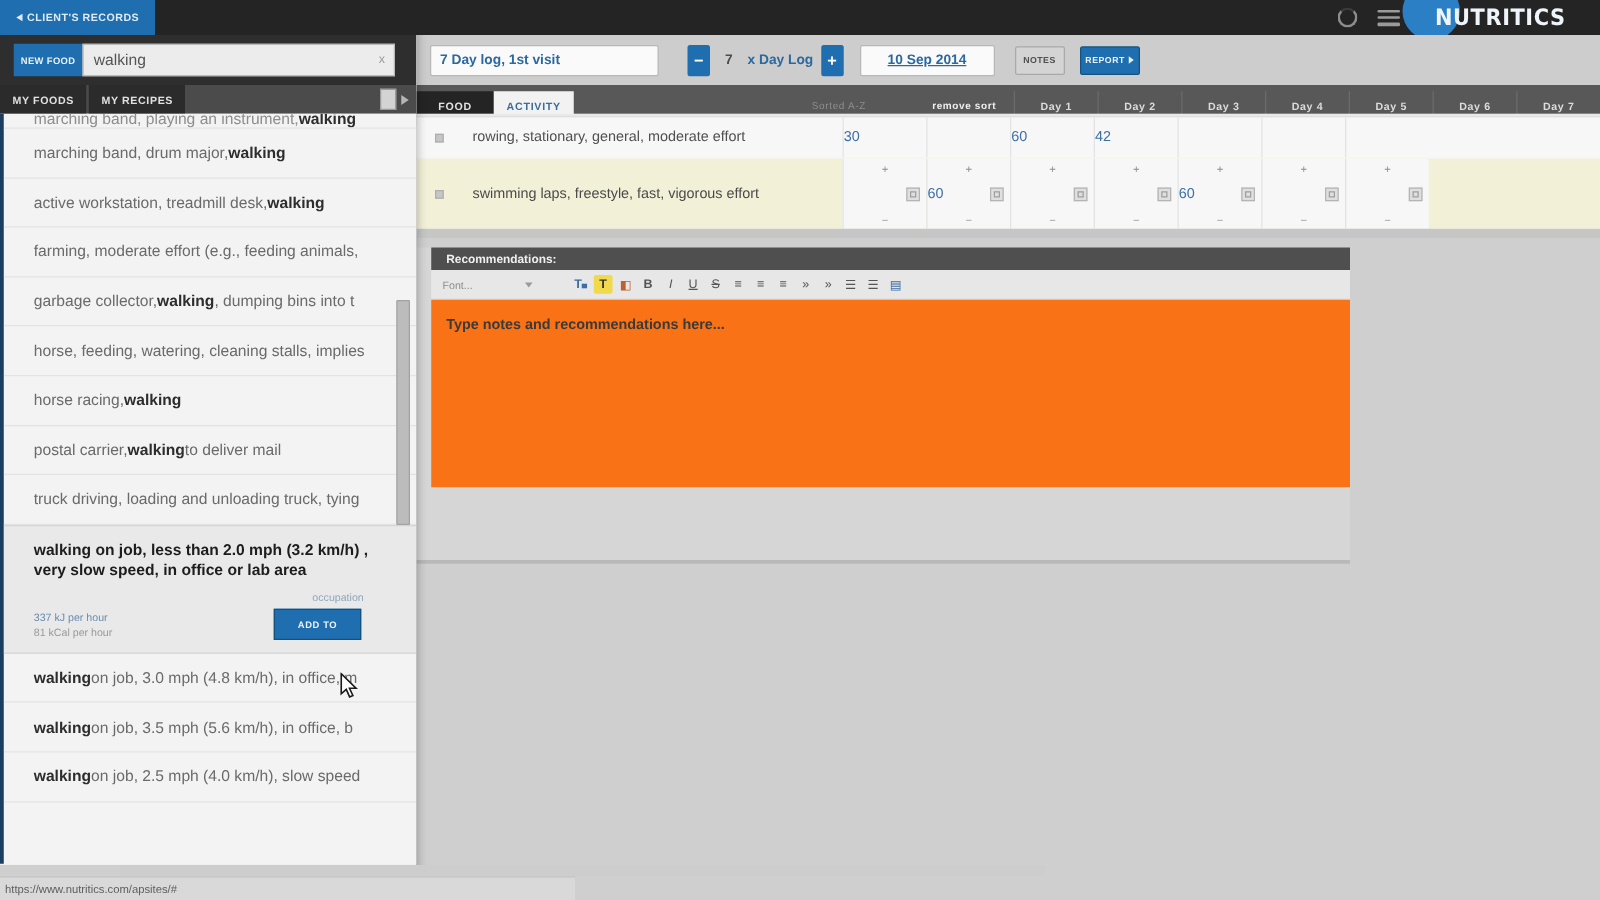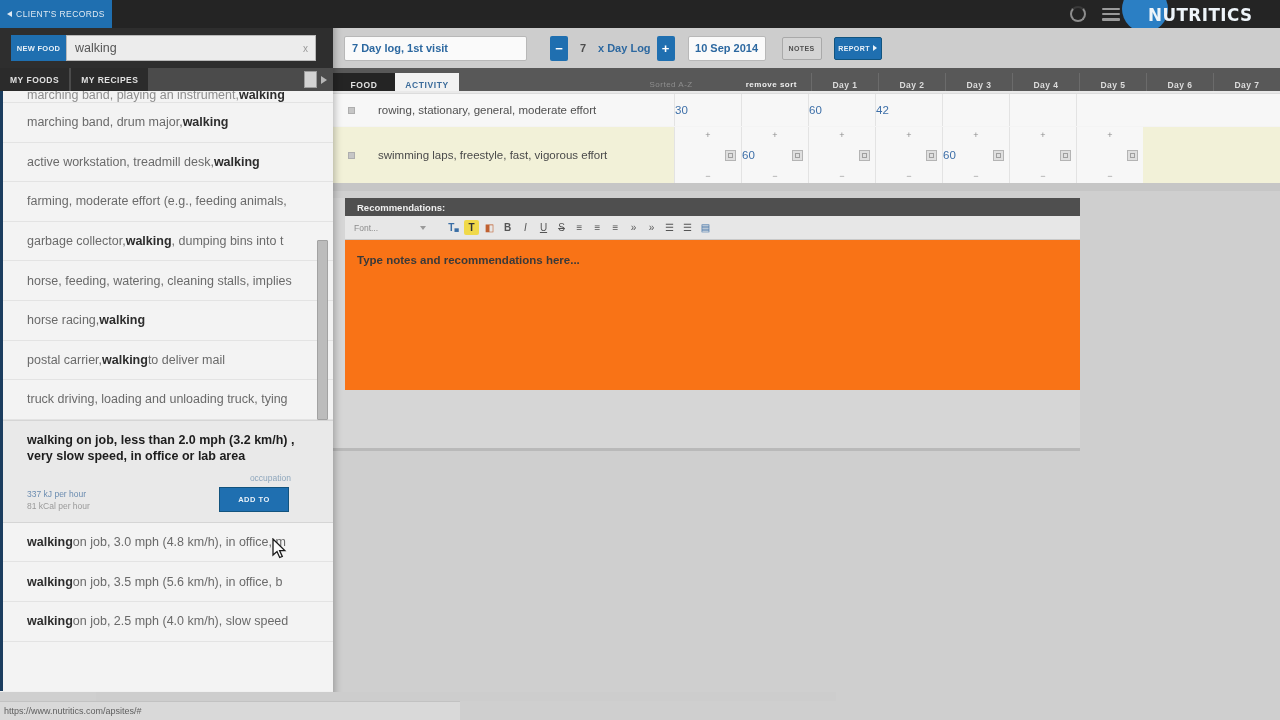--- a/index.html
+++ b/index.html
@@ -12,23 +12,23 @@
   }
   #app { position: relative; width: 1280px; height: 720px; }
 
   
   .topbar {
     position: absolute; left: 0; top: 0; width: 1280px; height: 28px;
     background: #242424;
     z-index: 40;
   }
   .client-records-btn {
-    position: absolute; left: 0; top: 0; width: 112px; height: 28px;
+    position: absolute; left: 0; top: 0; width: 124px; height: 28px;
     background: #1f6fb0;
-    color: #dfe9f2; font-size: 8.5px; font-weight: normal; letter-spacing: .4px;
+    color: #dfe9f2; font-size: 8.5px; font-weight: bold; letter-spacing: .4px;
     display: flex; align-items: center; justify-content: center; gap: 4px;
     cursor: pointer;
   }
   .client-records-btn .caret {
     display:inline-block; width:0;height:0;
     border-top:3.5px solid transparent;border-bottom:3.5px solid transparent;
     border-right:5px solid #dfe9f2;
   }
   .topbar-right {
     position: absolute; right: 160px; top: 0; height: 28px;
@@ -106,24 +106,24 @@
   }
   .spin-label { color: #2c68a0; font-size: 11px; font-weight: bold; margin-right: 6px;}
   .spin-plus {
     width: 18px; height: 25px; background: #1f6fb0;
     border-radius: 2px;
     display:flex;align-items:center;justify-content:center;
     color:#fff;font-size:13px;font-weight:bold;cursor:pointer;
   }
   .date-field {
     margin-left: 13px;
-    width: 78px; height: 25px;
+    width: 108px; height: 25px;
     background: #fafafa; border: 1px solid #b8b8b8; border-radius: 2px;
     display: flex; align-items: center; justify-content:center;
-    color: #2c68a0; font-size: 11px; font-weight: bold; cursor: text;
+    color: #2c68a0; font-size: 11px; font-weight: bold; cursor: text; text-decoration: underline;
   }
   .notes-btn {
     margin-left: 16px;
     width: 40px; height: 23px;
     background: #d4d4d4; border: 1px solid #a9a9a9; border-radius: 2px;
     display:flex;align-items:center;justify-content:center;
     color:#4f4f4f; font-size:7px; font-weight:bold; letter-spacing:.4px;
     cursor: pointer;
   }
   .report-btn {
@@ -240,21 +240,21 @@
   }
   .recos-header {
     position:absolute; left:12px; top:0; width: 735px; height: 18px;
     background: #4f4f4f;
     display:flex; align-items:center; padding-left: 12px;
     color: #f0f0f0; font-size: 9.5px; font-weight: bold;
   }
   .recos-toolbar {
     position:absolute; left:12px; top:18px; width:735px; height:24px;
     background: #e7e7e7; border-bottom: 1px solid #c9c9c9;
-    display:flex; align-items:center; padding-left:6px; gap:5px;
+    display:flex; align-items:center; padding-left:6px; gap:16px;
   }
   .font-select {
     width: 78px; height: 15px; background: #e7e7e7;
     display:flex; align-items:center; justify-content:space-between;
     color:#8c8c8c; font-size:8.5px; padding: 0 3px;
     cursor:pointer;
   }
   .font-select .dcaret{
     width:0;height:0;border-left:3px solid transparent;border-right:3px solid transparent;
     border-top:4px solid #9a9a9a;

